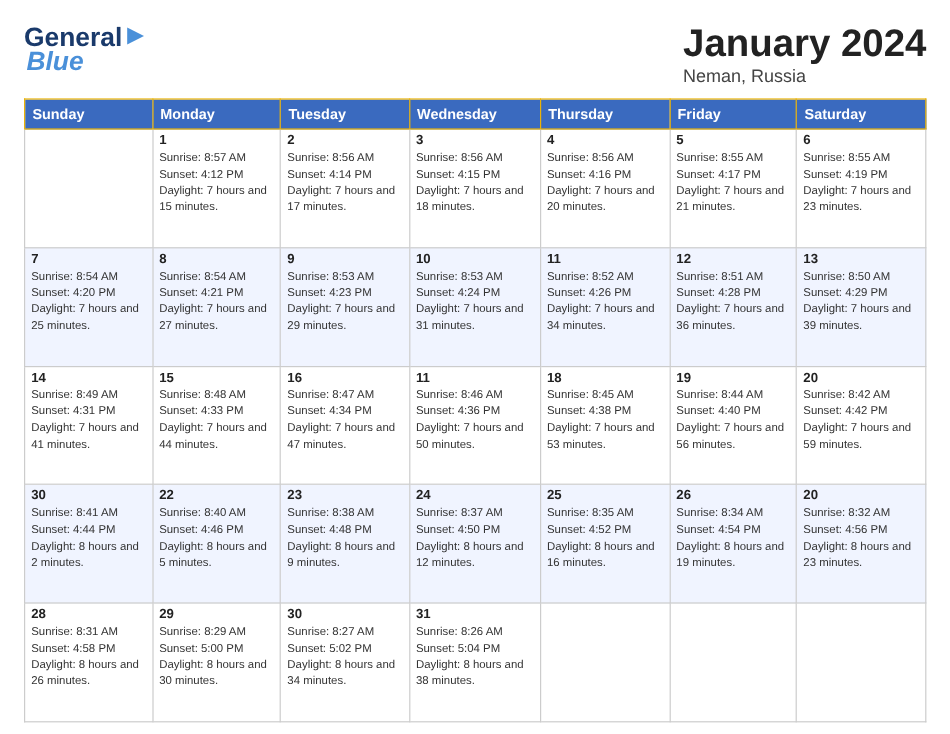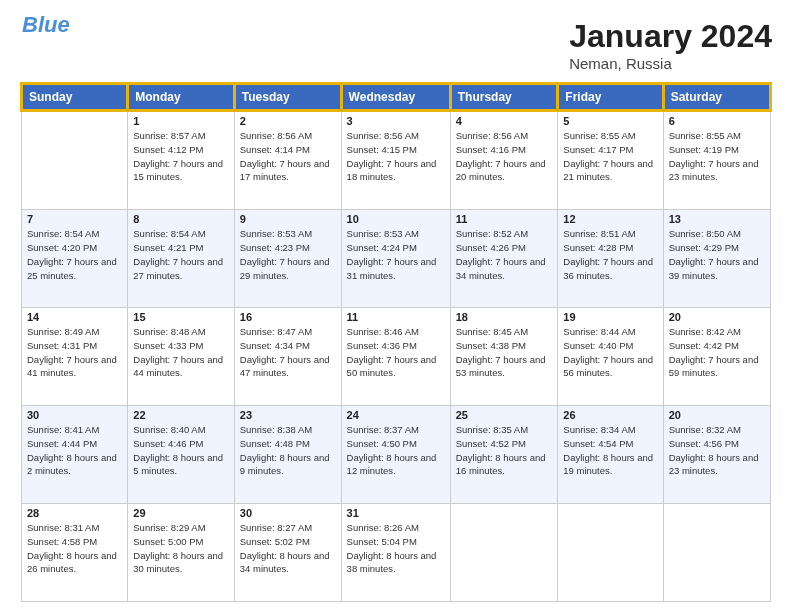--- a/index.html
+++ b/index.html
@@ -45,21 +45,21 @@
       width: 100%;
       font-size: 10px;
     }
     .calendar th {
       background: #3a6abf;
       color: #fff;
       text-align: left;
       padding: 5px 6px;
       font-size: 12px;
       font-weight: bold;
-      border: 3px solid #eab308;
+      border: 1px solid #eab308;
     }
     .calendar td {
       vertical-align: top;
       border: 1px solid #ccc;
       padding: 3px 5px;
       width: 113px;
       background: #fff;
     }
     .calendar tr:nth-child(even) td {
       background: #f0f4ff;
@@ -78,20 +78,26 @@
     }
     .empty { background: #fff !important; }
     .calendar tr:nth-child(even) td.empty { background: #f0f4ff !important; }
   </style>
 </head>
 <body>
 
 <div class="page">
   <div class="header">
     <div class="logo">
+      <div style="display:flex;align-items:center;">
+        <span style="font-size:22px;font-weight:bold;color:#1a3a6b;">General</span>
+        <svg width="18" height="18" viewBox="0 0 18 18" style="margin-left:2px;margin-top:-2px;">
+          <polygon points="2,2 16,9 2,16" fill="#4a90d9"></polygon>
+        </svg>
+      </div>
       <span style="font-size:22px;font-weight:bold;color:#4a90d9;margin-top:-6px;margin-left:2px;font-style:italic;">Blue</span>
     </div>
     <div class="title-block">
       <div class="month-title">January 2024</div>
       <div class="location">Neman, Russia</div>
     </div>
   </div>
 
   <table class="calendar">
     <thead>

